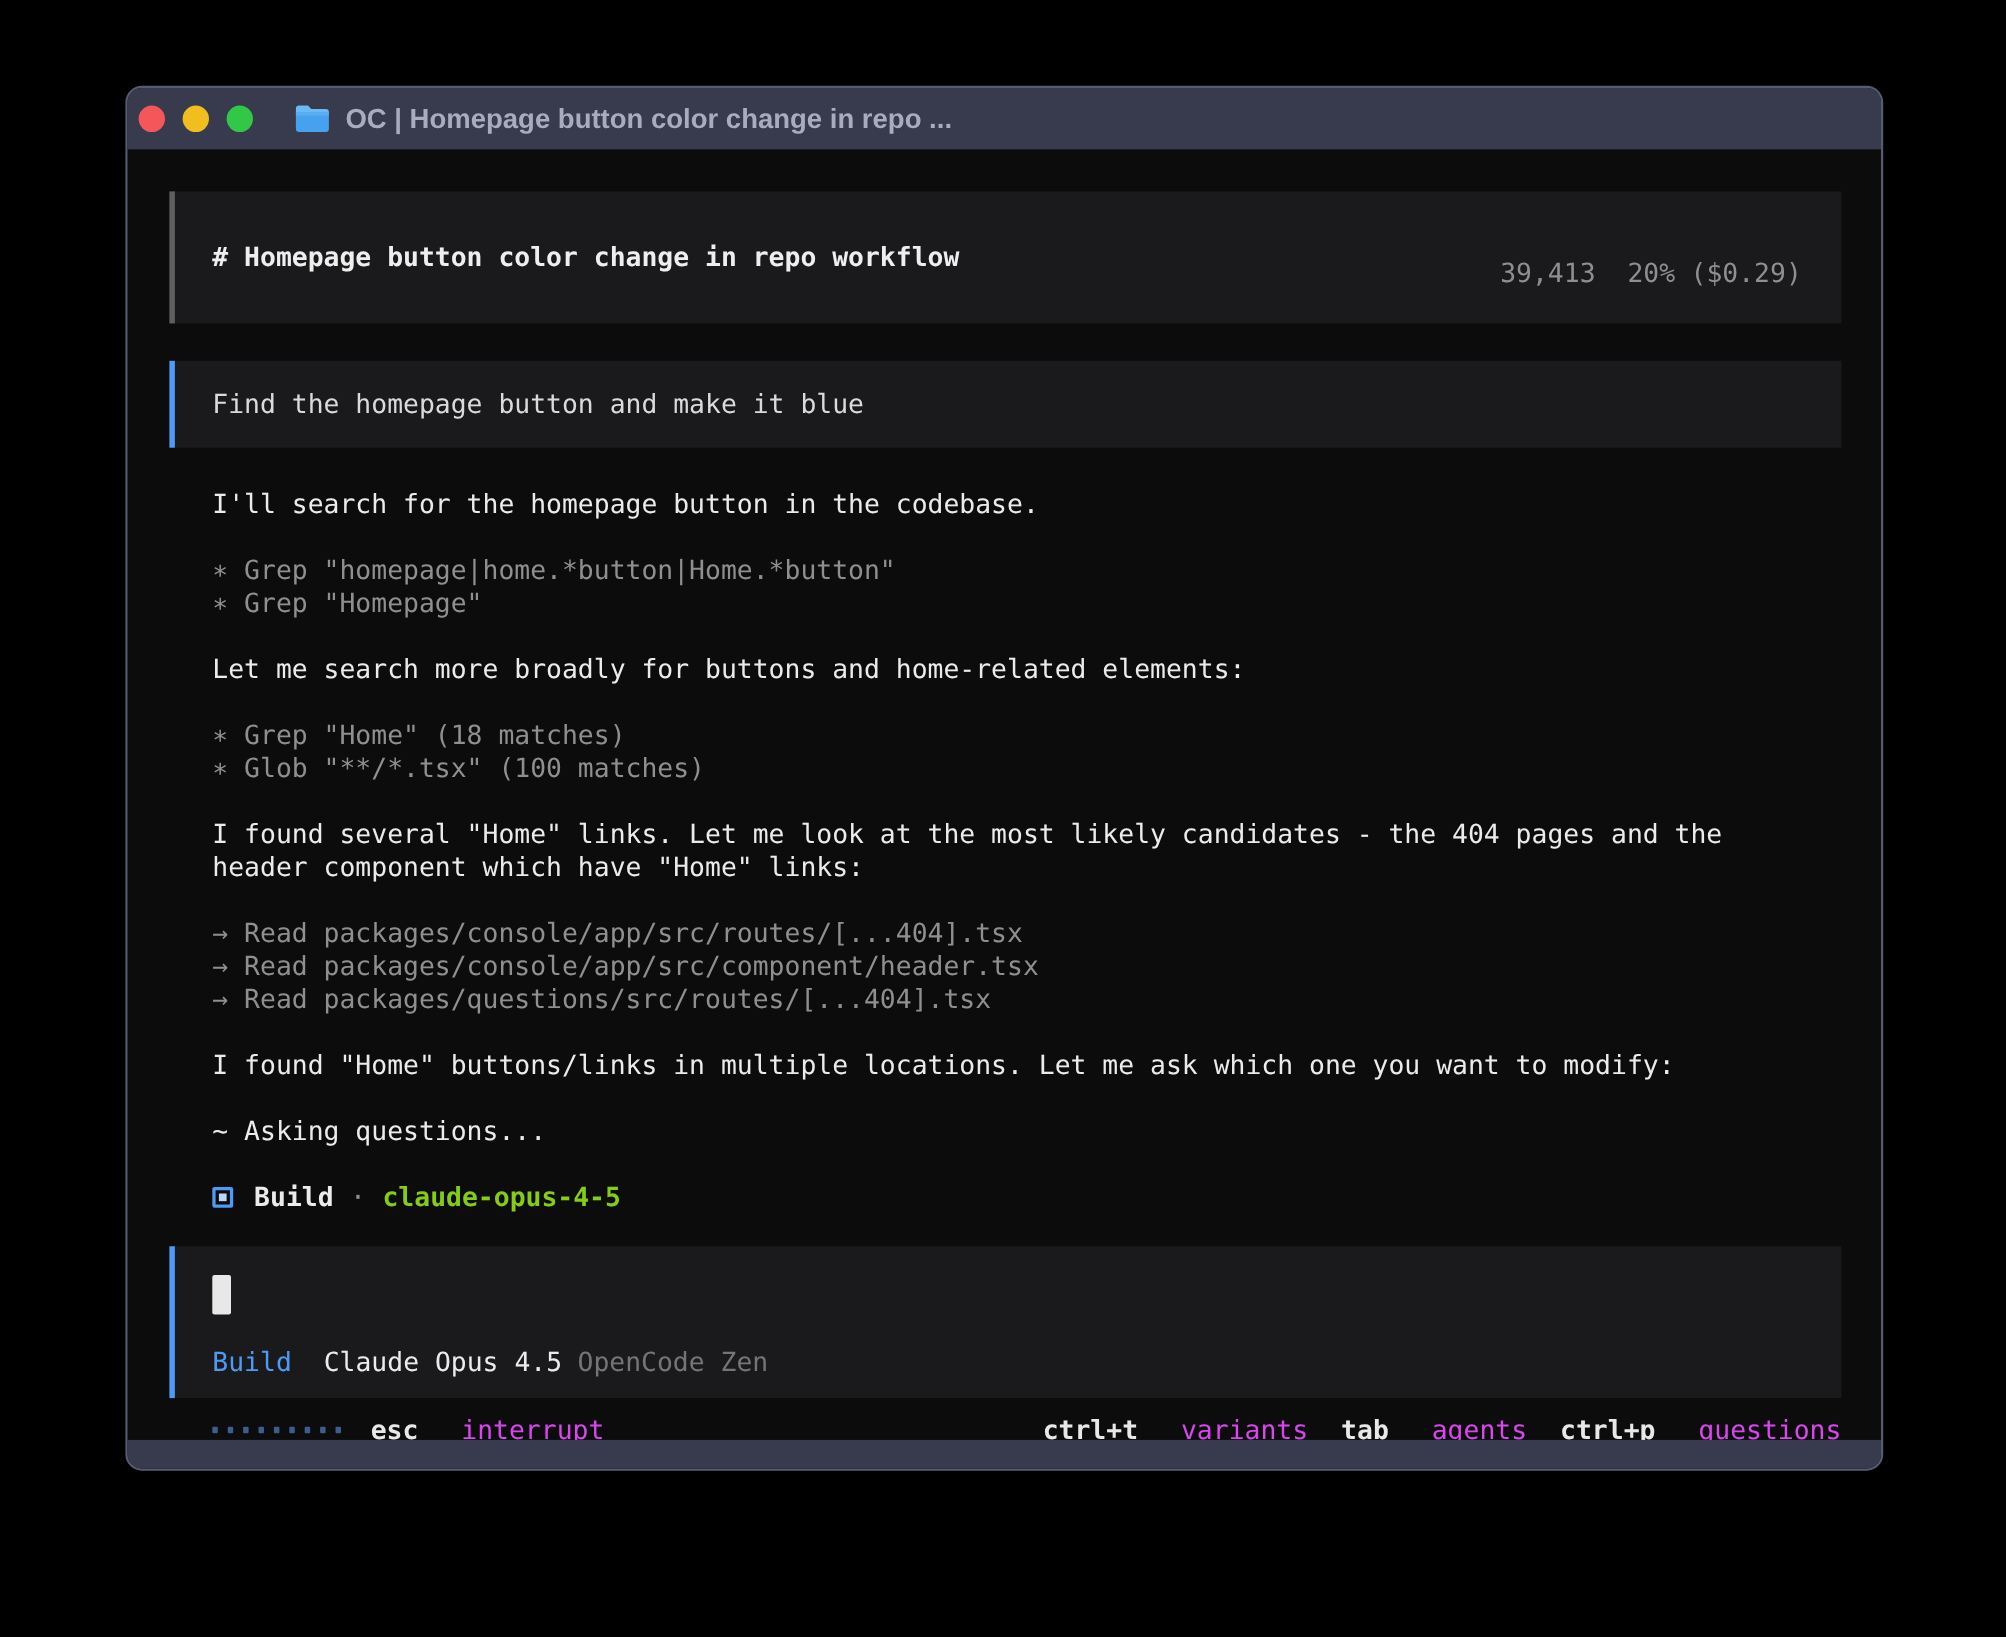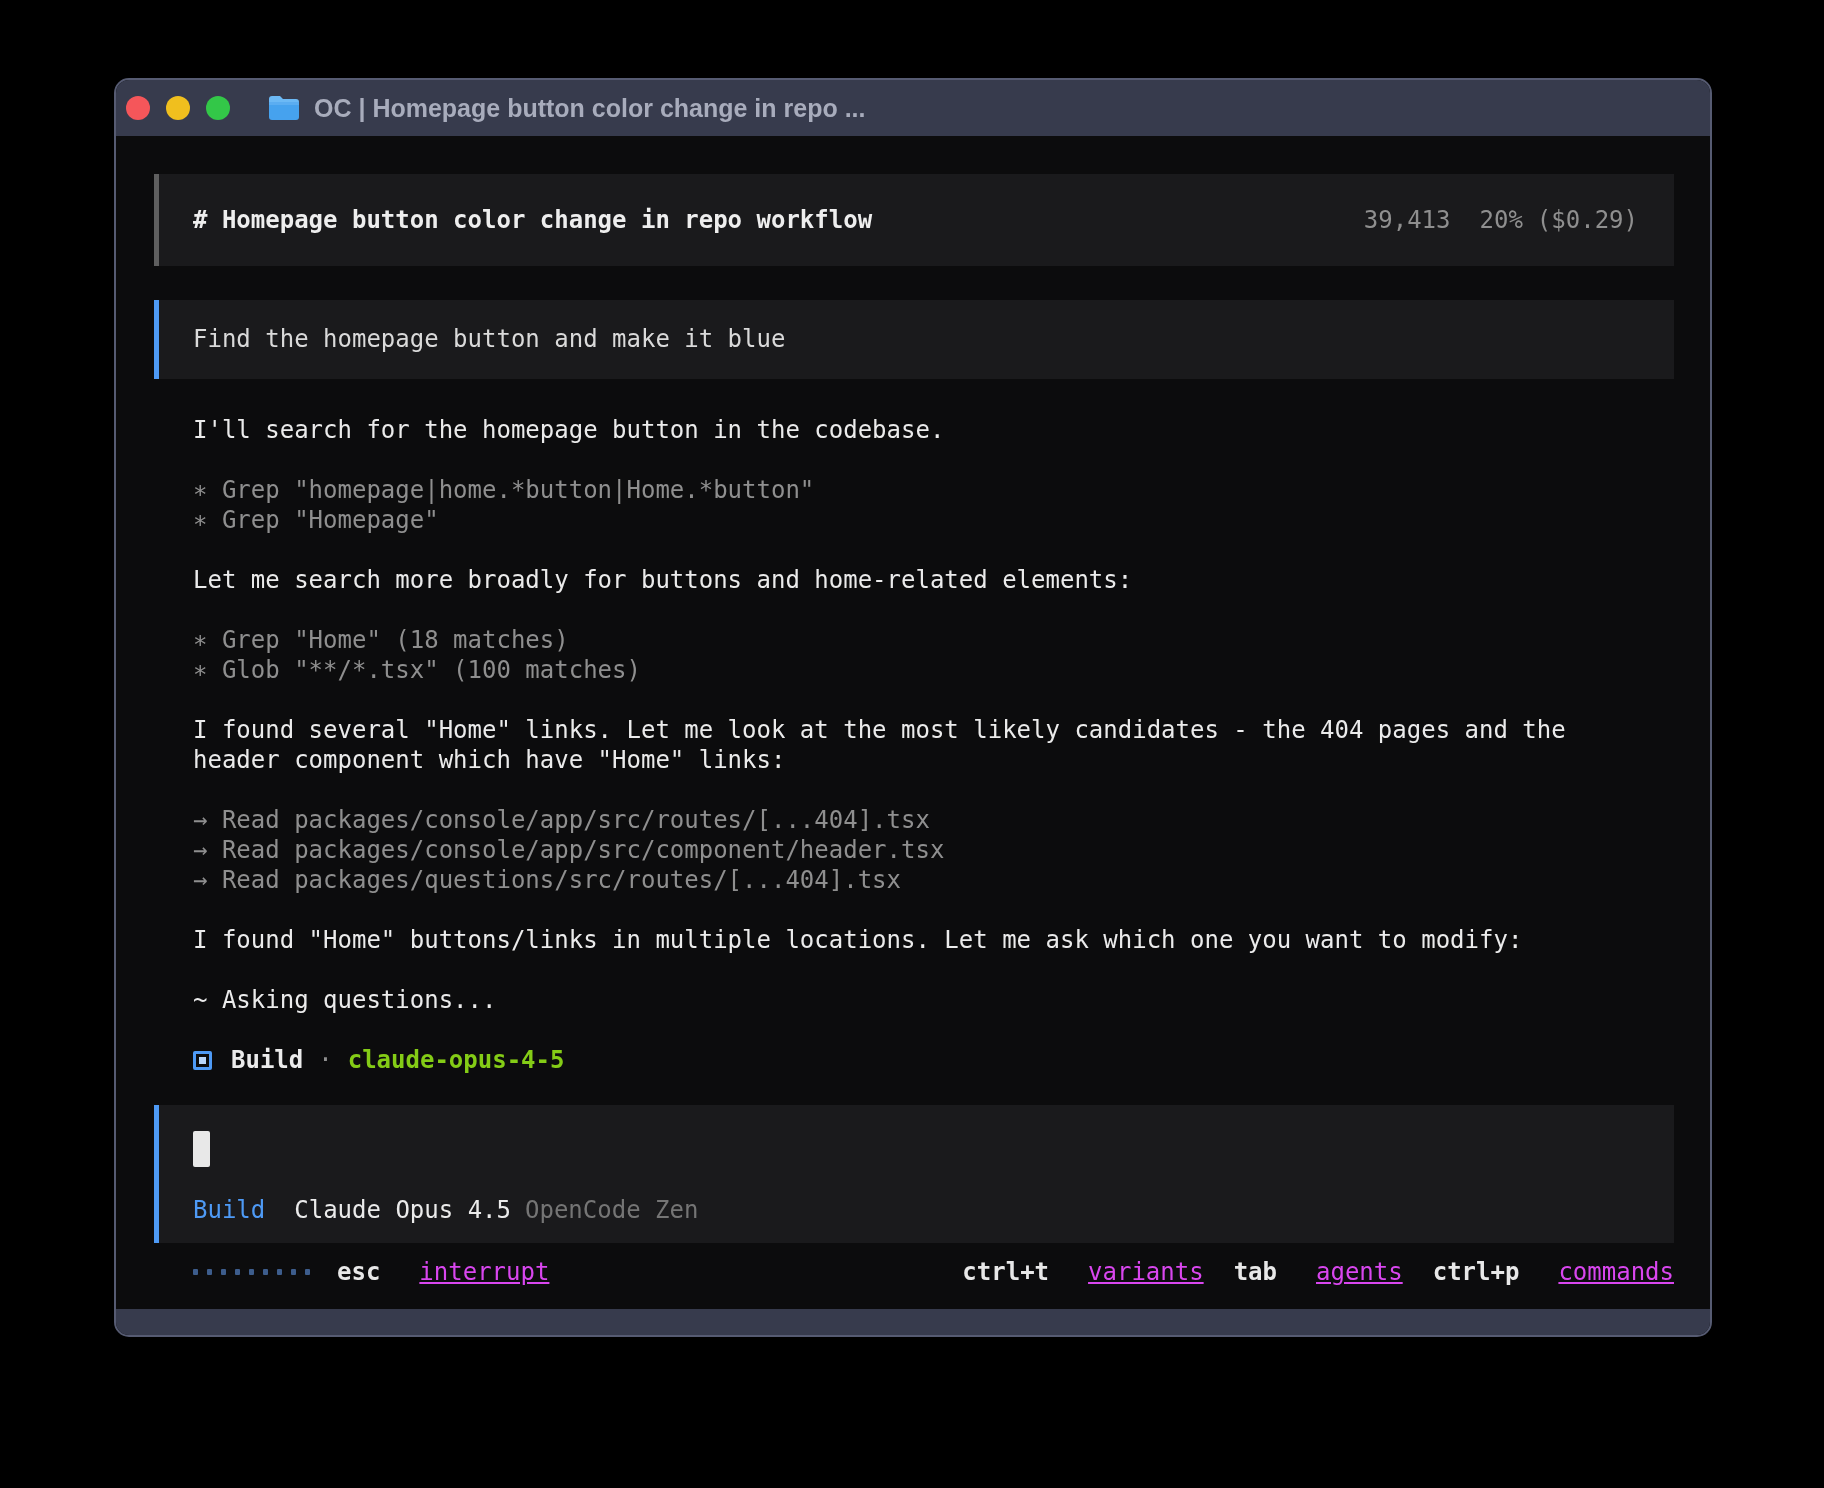--- a/index.html
+++ b/index.html
@@ -46,21 +46,21 @@
 
   .block {
     background: #1a1a1c;
     border-left: 5px solid #5f5f5f;
   }
   .header-block {
     padding: 31px 36px 31px 34px;
     display: flex; justify-content: space-between; align-items: center;
   }
   .header-title { color: #eeeeee; font-weight: bold; white-space: nowrap; }
-  .header-stats { display: flex; align-items: center; color: #8f8f8f; white-space: nowrap; }
+  .header-stats { display: flex; align-items: center; color: #8f8f8f; white-space: nowrap; margin-top: 28px; }
   .header-stats .tokens { margin-right: 29px; }
   .header-stats .pct { margin-right: 14px; }
 
   .user-block {
     margin-top: 34px;
     border-left-color: #4e9af5;
     padding: 24px 36px 25px 34px;
     color: #dadada;
   }
 
@@ -201,20 +201,20 @@
       <div class="hint">
         <span class="key">ctrl+t</span>
         <span class="label">variants</span>
       </div>
       <div class="hint">
         <span class="key">tab</span>
         <span class="label">agents</span>
       </div>
       <div class="hint">
         <span class="key">ctrl+p</span>
-        <span class="label">commands</span>
+        <span class="label">questions</span>
       </div>
     </div>
 
   </div>
 
   <div class="bottombar"></div>
 </div>
 
 </body></html>

